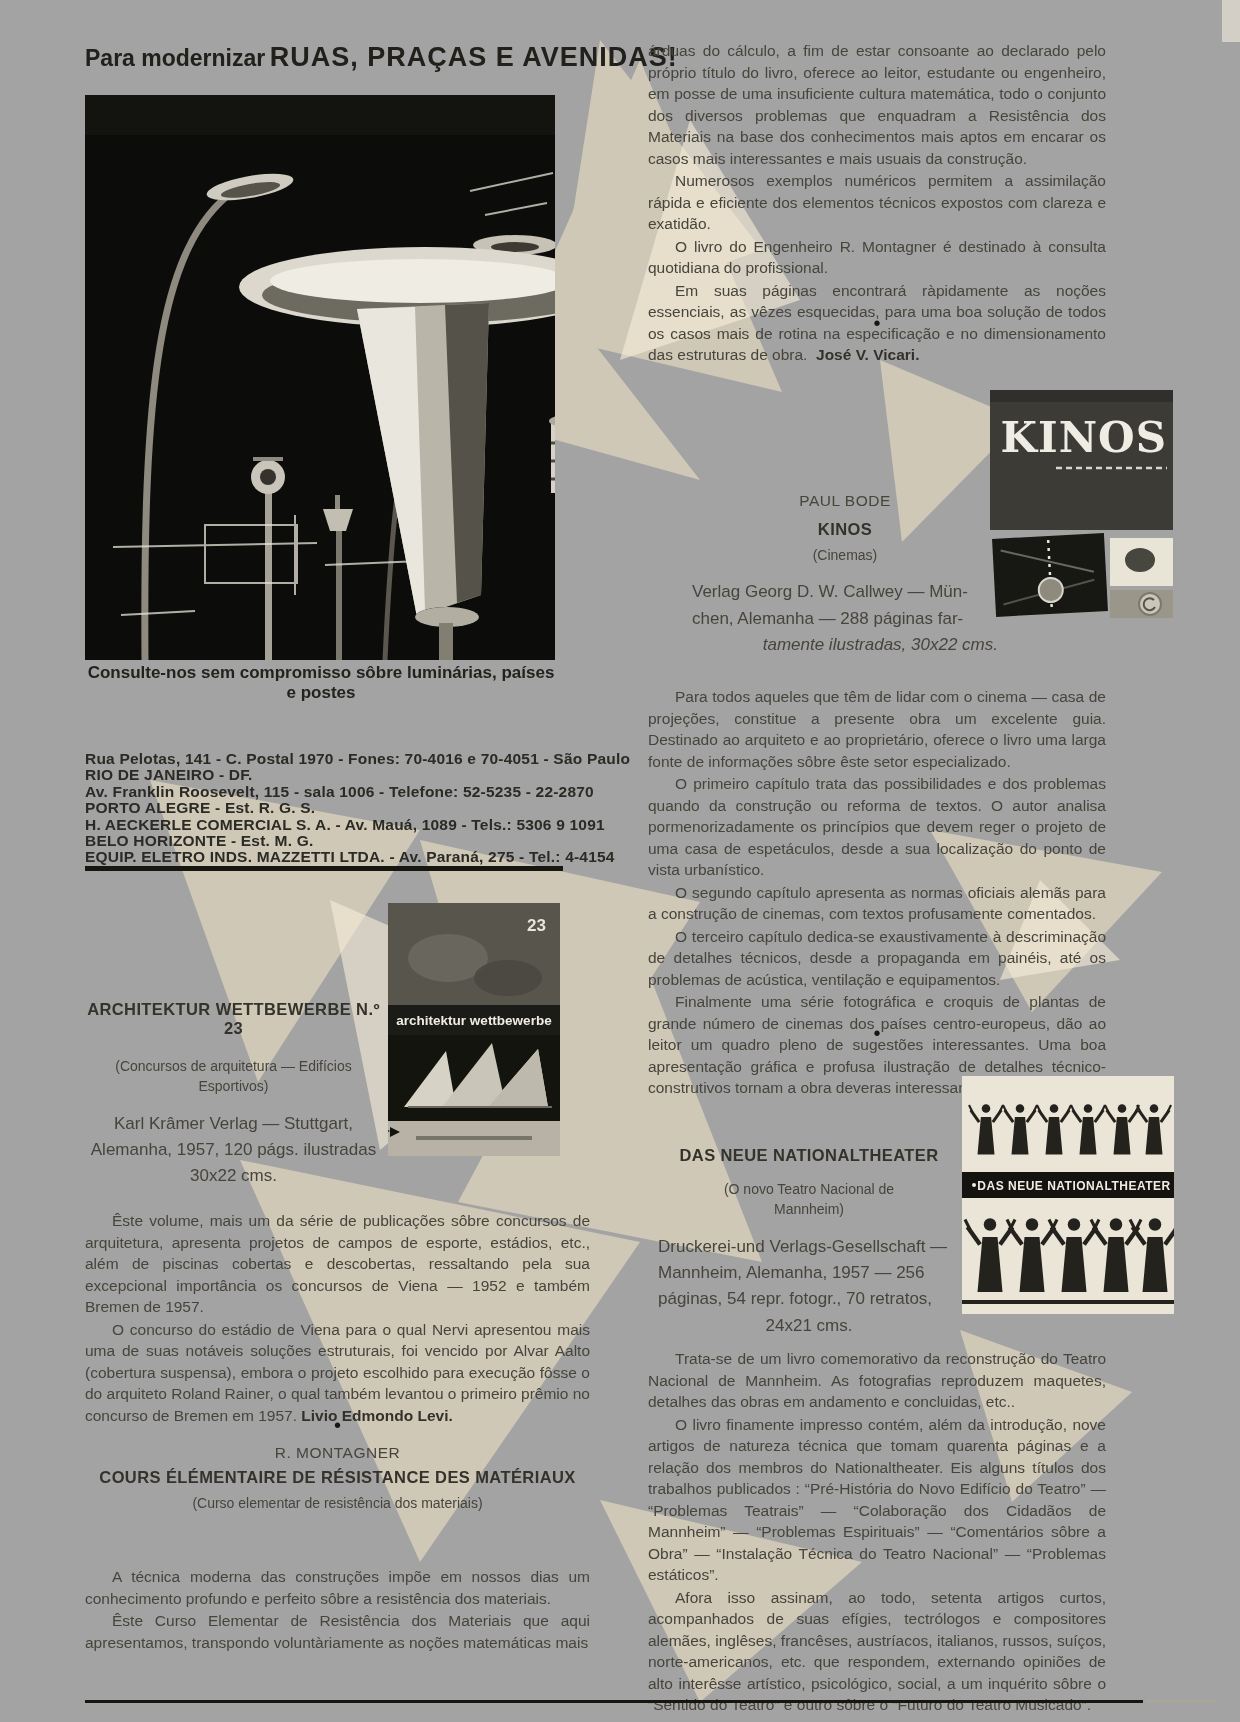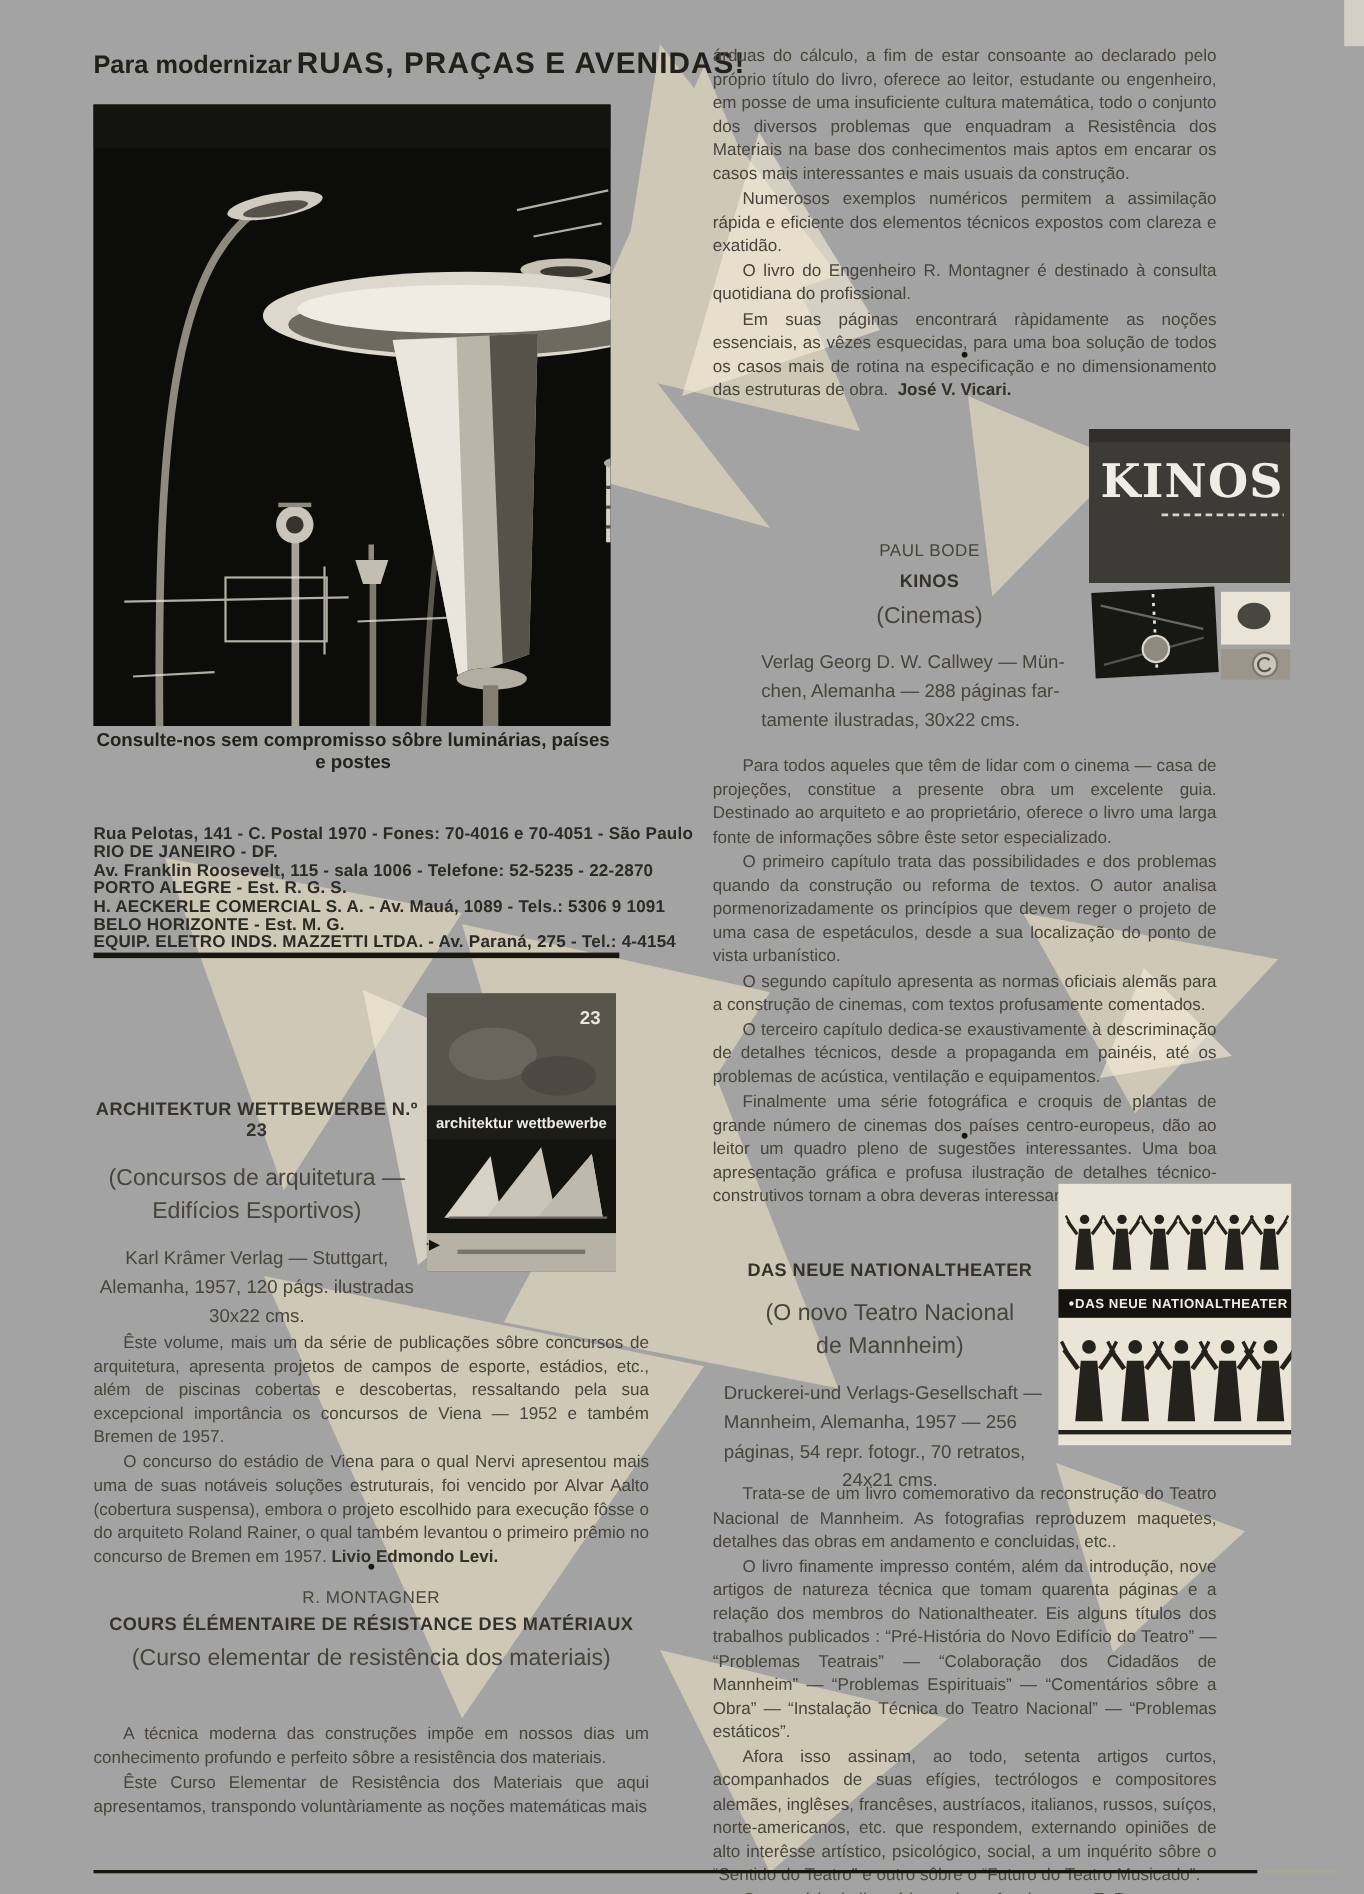--- a/index.html
+++ b/index.html
@@ -16,21 +16,21 @@
   .caption{left:85px;top:663px;width:472px;text-align:center;font-weight:bold;font-size:17px;color:#23221d;}
   .brandrow{left:85px;top:684px;width:520px;white-space:nowrap;color:#181712;}
   .brand{font-family:"DejaVu Serif",serif;font-weight:bold;font-size:57px;letter-spacing:-2px;line-height:1;}
   .brand-suffix{font-size:25px;font-weight:bold;letter-spacing:.5px;position:relative;top:-8px;margin-left:8px;}
   .address{left:85px;top:751px;width:505px;font-size:15.5px;font-weight:bold;
            line-height:16.4px;color:#2b2a24;letter-spacing:.2px;white-space:nowrap;}
   .rule{left:85px;top:866px;width:478px;height:5px;background:#17160f;}
 
   
   .rev-title{font-weight:bold;font-size:16.5px;color:#34322b;letter-spacing:.4px;text-align:center;}
-  .rev-sub{font-size:21px;text-align:center;line-height:1.45;}
+  .rev-sub{font-size:14px;text-align:center;line-height:1.45;}
   .rev-pub{font-size:17px;text-align:center;line-height:1.55;}
   .rev-author{font-size:15.5px;text-align:center;letter-spacing:.5px;}
   .para{font-size:15.5px;line-height:21.5px;text-align:justify;text-indent:27px;margin:0 0 1px 0;}
   .para.noindent{text-indent:0;}
   .sig{font-weight:bold;color:#33312a;}
   .bullet{text-align:center;font-size:20px;color:#17160f;}
 
   
   .arch-cover{left:388px;top:903px;width:172px;height:253px;}
   .arch-head{left:85px;top:1000px;width:297px;}
@@ -241,21 +241,21 @@
     </svg>
   </div>
 
   <div class="layer kinos-head">
     <div class="rev-author">PAUL BODE</div>
     <div class="rev-title mt10">KINOS</div>
     <div class="rev-sub mt6">(Cinemas)</div>
     <div class="rev-pub mt14" style="text-align:left;">
       <div>Verlag Georg D. W. Callwey — Mün-</div>
       <div>chen, Alemanha — 288 páginas far-</div>
-      <div style="text-align:left;">tamente ilustradas, 30x22 cms.</div>
+      <div style="text-align:right;font-style:italic;">tamente ilustradas, 30x22 cms.</div>
     </div>
   </div>
 
   <div class="layer kinos-paras">
     <p class="para">Para todos aqueles que têm de lidar com o cinema — casa de projeções, constitue a presente obra um excelente guia.  Destinado ao arquiteto e ao proprietário, oferece o livro uma larga fonte de informações sôbre êste setor especializado.</p>
     <p class="para">O primeiro capítulo trata das possibilidades e dos problemas quando da construção ou reforma de textos.  O autor analisa pormenorizadamente os princípios que devem reger o projeto de uma casa de espetáculos, desde a sua localização do ponto de vista urbanístico.</p>
     <p class="para">O segundo capítulo apresenta as normas oficiais alemãs para a construção de cinemas, com textos profusamente comentados.</p>
     <p class="para">O terceiro capítulo dedica-se exaustivamente à descriminação de detalhes técnicos, desde a propaganda em painéis, até os problemas de acústica, ventilação e equipamentos.</p>
     <p class="para"><span>Finalmente uma série fotográfica e croquis de plantas de grande número de cinemas dos países centro-europeus, dão ao leitor um quadro pleno de sugestões interessantes.  Uma boa apresentação gráfica e profusa ilustração de detalhes técnico-construtivos tornam a obra deveras interessante.</span> <strong class="sig">S. Woiosker.</strong></p>
   </div>

